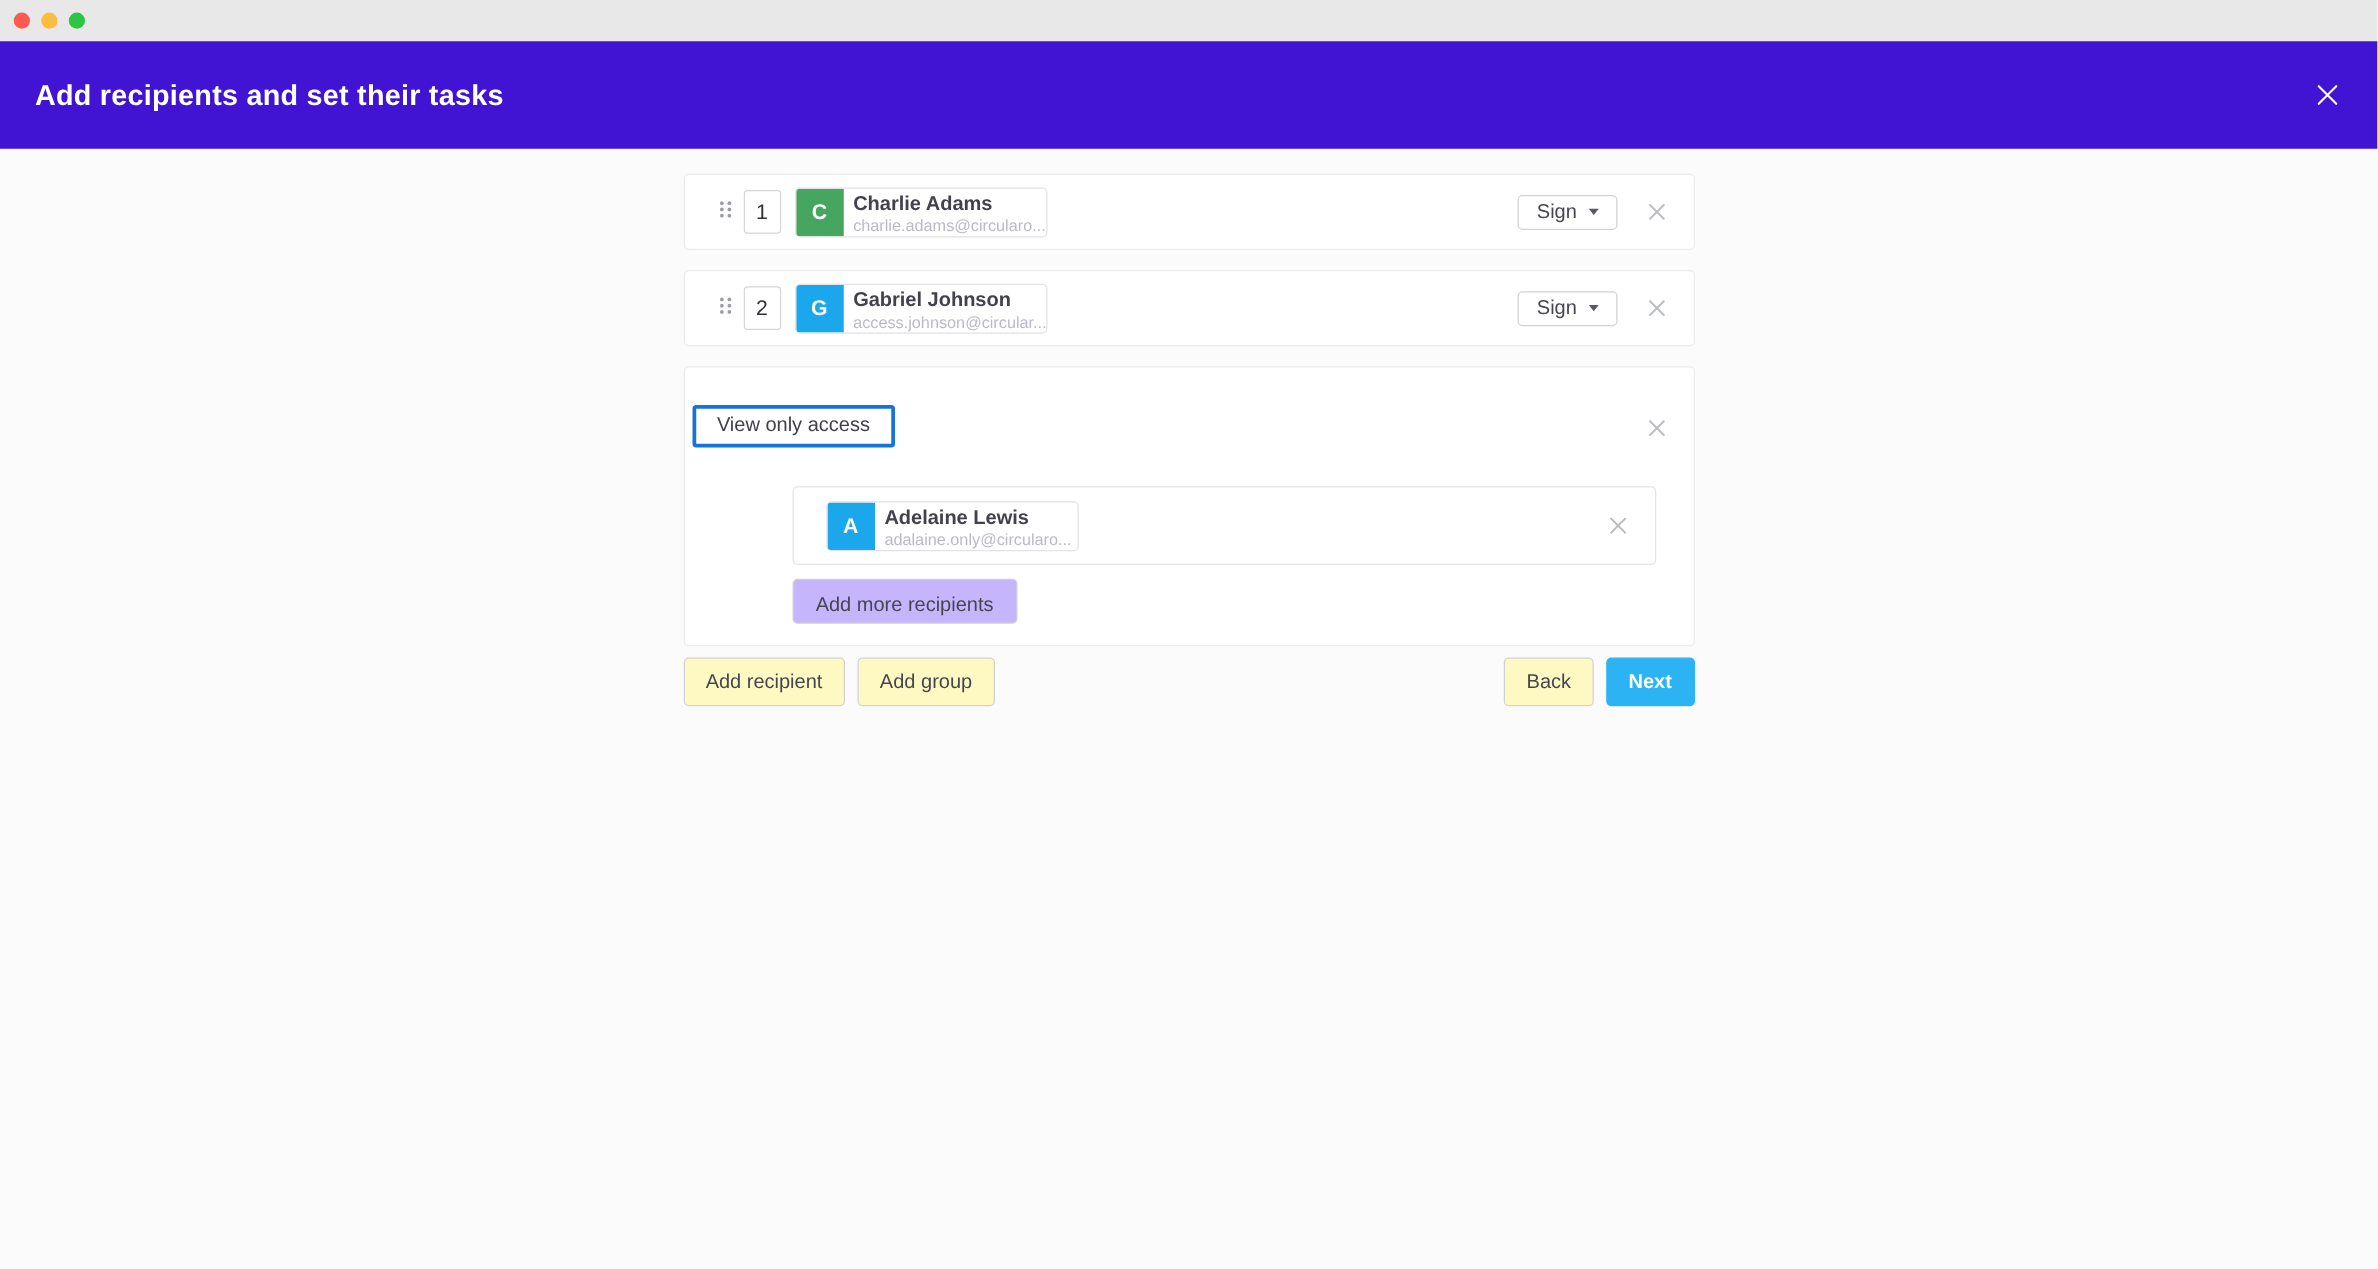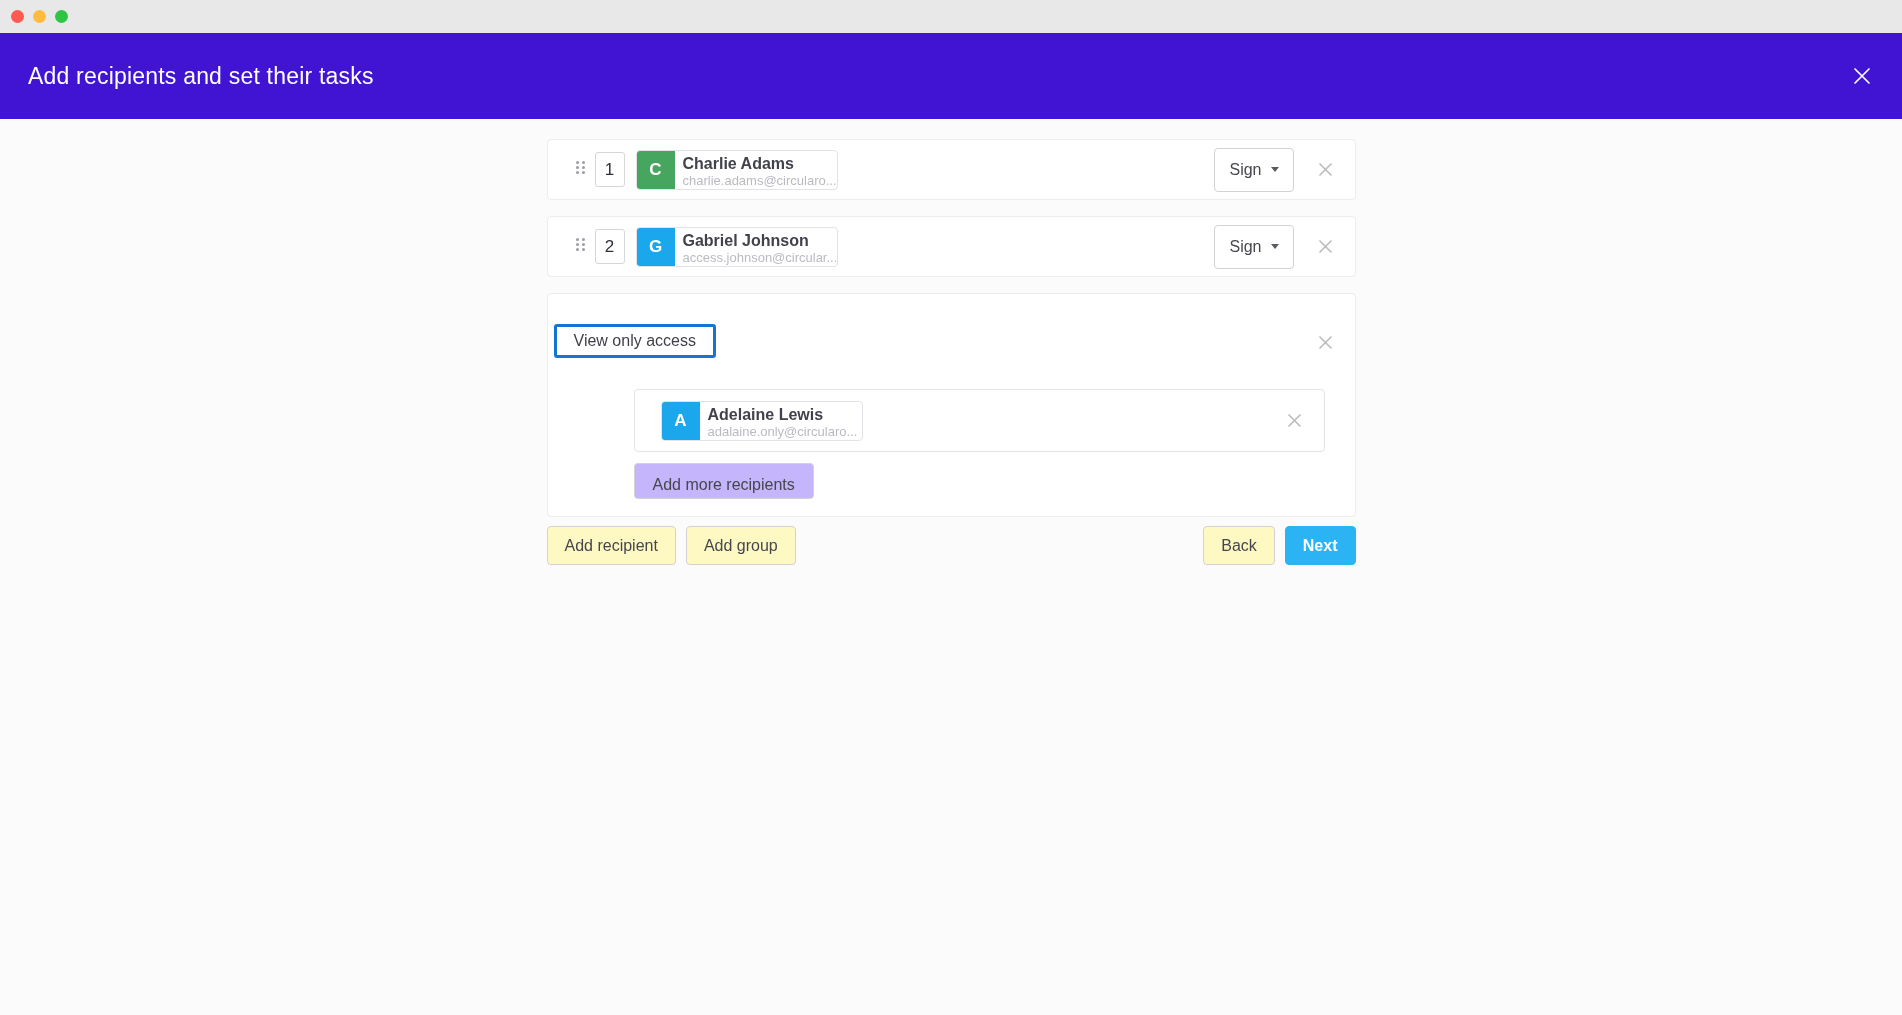--- a/index.html
+++ b/index.html
@@ -11,21 +11,21 @@
     padding-left:11px; }
   .traffic { display:flex; gap:9px; }
   .dot { width:13px; height:13px; border-radius:50%; }
   .dot.red { background:#fd5a52; }
   .dot.yellow { background:#fdbc3f; }
   .dot.green { background:#2fc544; }
 
   
   .modal-header { height:86px; background:#4113d3; display:flex; align-items:center;
     justify-content:space-between; padding:0 28px; }
-  .modal-title { color:#ffffff; font-size:23px; font-weight:normal; letter-spacing:.2px; }
+  .modal-title { color:#ffffff; font-size:23px; font-weight:bold; letter-spacing:.2px; }
   .header-close { width:24px; height:24px; display:flex; align-items:center;
     justify-content:center; cursor:pointer; }
 
   
   .content { width:809px; margin:0 auto; padding-top:20px; }
 
   .toggle-row { height:34px; display:flex; align-items:center; margin-bottom:22px; }
   .toggle-label { font-size:16px; color:#4b4b55; }
   .help-icon { width:17px; height:17px; border:1px solid #c9c9d1; border-radius:50%;
     color:#b9b9c3; font-size:11px; display:flex; align-items:center; justify-content:center;
@@ -55,21 +55,21 @@
   .avatar { width:38px; min-width:38px; display:flex; align-items:center;
     justify-content:center; color:#fff; font-size:17px; font-weight:bold; }
   .avatar.green { background:#46a55f; }
   .avatar.blue { background:#1ba7ec; }
   .chip-text { padding:4px 8px 0 8px; overflow:hidden; white-space:nowrap; }
   .chip-name { font-size:16px; font-weight:bold; color:#42424c; line-height:18px; }
   .chip-email { font-size:13px; color:#babac4; line-height:15px; }
 
   .spacer { flex:1; }
 
-  .task-btn { height:44px; padding:0 14px; border:1px solid #d2d2d2; border-radius:4px;
+  .task-btn { height:28px; padding:0 14px; border:1px solid #d2d2d2; border-radius:4px;
     background:#fff; display:flex; align-items:center; gap:9px; font-size:16px;
     color:#46464e; cursor:pointer; margin-right:22px; }
   .caret { width:0; height:0; border-left:4.5px solid transparent;
     border-right:4.5px solid transparent; border-top:5.5px solid #5a5a63; }
 
   .x-btn { width:20px; height:20px; display:flex; align-items:center;
     justify-content:center; cursor:pointer; }
 
   
   .group-card { position:relative; padding:30px 19px 17px 6px; margin-bottom:9px; }

